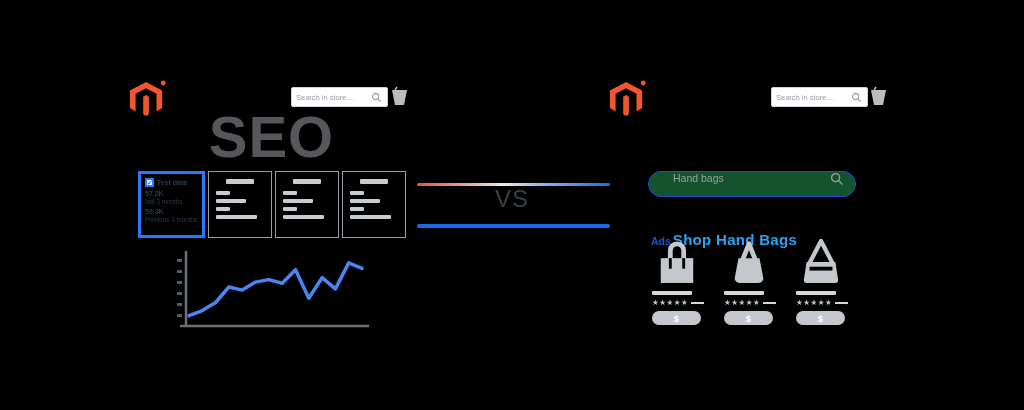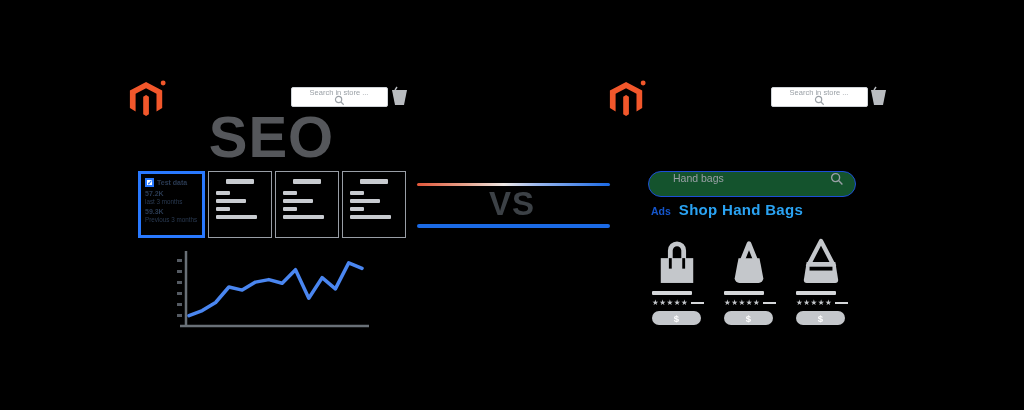--- a/index.html
+++ b/index.html
@@ -3,21 +3,21 @@
 <meta charset="utf-8">
 <style>
   * { margin:0; padding:0; box-sizing:border-box; }
   html,body { background:#000; }
   body { font-family:"Liberation Sans", sans-serif; }
   .canvas { position:relative; width:1024px; height:410px; background:#000; overflow:hidden; }
 
   
   .logo { position:absolute; width:38px; height:42px; }
   .searchbar { position:absolute; width:97px; height:20px; background:#fff; border:1px solid #cfd3d7;
-               border-radius:2px; display:flex; align-items:center; padding:0 5px 0 4px;flex-direction:column; }
+               border-radius:2px; display:flex; align-items:center; padding:0 5px 0 4px; }
   .searchbar .ph-text { flex:1; font-size:7.5px; color:#9aa0a6; white-space:nowrap; overflow:hidden; }
   .cart { position:absolute; width:17px; height:20px; }
   .big-title { position:absolute; width:267px; text-align:center; font-size:58px; font-weight:600;
                color:#55575b; letter-spacing:1px; }
 
   
   .results { position:absolute; left:138px; top:171px; width:268px; height:67px; display:flex; gap:3px; }
   .card { height:100%; }
   .card.selected { width:67px; border:3px solid #2979ff; padding:4px 4px; color:#2a3a52; }
   .chkrow { display:flex; align-items:center; gap:3px; margin-bottom:3px; }
@@ -33,31 +33,31 @@
   .bar.w1 { width:30%; } .bar.w2 { width:62%; } .bar.w3 { width:30%; } .bar.w4 { width:85%; margin-bottom:0; }
 
   
   .chart { position:absolute; left:172px; top:246px; }
 
   
   .line-top { position:absolute; left:417px; top:183px; width:193px; height:3px; border-radius:2px;
               background:linear-gradient(90deg,#e2573a 0%,#e8a48e 25%,#efe9e6 45%,#9db9ee 62%,#1b6ae5 100%); }
   .line-bottom { position:absolute; left:417px; top:224px; width:193px; height:4px; border-radius:2px;
                  background:#1b6ae5; }
-  .vs { position:absolute; left:462px; top:185px; width:100px; text-align:center; font-size:33px;
-        font-weight:700; color:#3c4146; letter-spacing:1px; }
+  .vs { position:absolute; left:462px; top:185px; width:100px; text-align:center; font-size:24px;
+        font-weight:400; color:#3c4146; letter-spacing:1px; }
 
   
   .query-pill { position:absolute; left:648px; top:171px; width:208px; height:26px; background:#14532d;
                 border:1px solid #1d4ed8; border-radius:14px; display:flex; 
                 padding:0 11px 0 24px; }
   .query-pill .q-text { flex:1; font-size:10.5px; color:#9aa0a6; }
-  .ad-row { position:absolute; left:651px; top:201px; display:flex; align-items:baseline; gap:8px; }
+  .ad-row { position:absolute; left:651px; top:201px; display:flex; align-items:baseline; gap:2px; }
   .ad-badge { font-size:10.5px; font-weight:bold; color:#1556cc; }
-  .ad-link { font-size:15px; font-weight:600; color:#2aa3f3; letter-spacing:.3px; }
+  .ad-link { font-size:15px; font-weight:600; color:#2aa3f3; letter-spacing:.3px;margin-top:30px; }
   .products { position:absolute; left:652px; top:237px; display:flex; gap:23px; }
   .product { width:49px; display:flex; flex-direction:column; align-items:flex-start; }
   .bag-wrap { width:100%; height:48px; display:flex; justify-content:center; align-items:flex-end; }
   .p-tbar { width:40px; height:4px; background:#d4d6d9; border-radius:1px; margin:6px 0 4px; }
   .stars-row { display:flex; align-items:center; gap:3px; }
   .stars { font-size:7.5px; letter-spacing:.5px; color:#c4c7cb; line-height:8px; }
   .stars-bar { width:13px; height:2.5px; background:#d4d6d9; }
   .price-pill { margin-top:4px; width:100%; height:14px; border-radius:7px; background:#c4c7cb;
                 display:flex; align-items:center; justify-content:center; color:#fff;
                 font-size:9.5px; font-weight:bold; }

